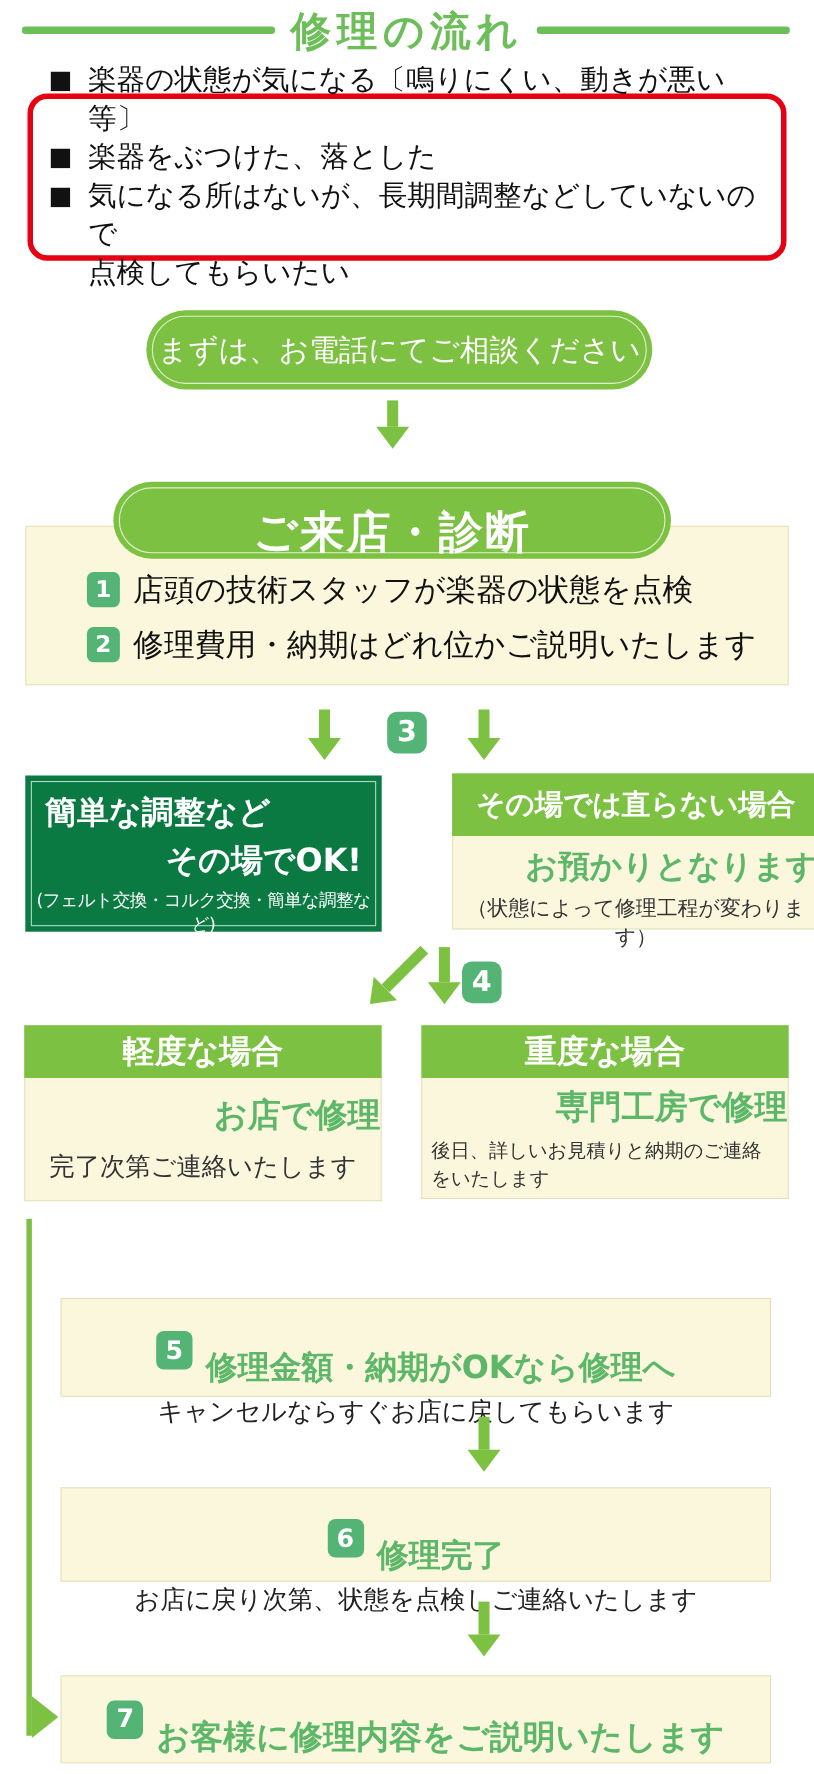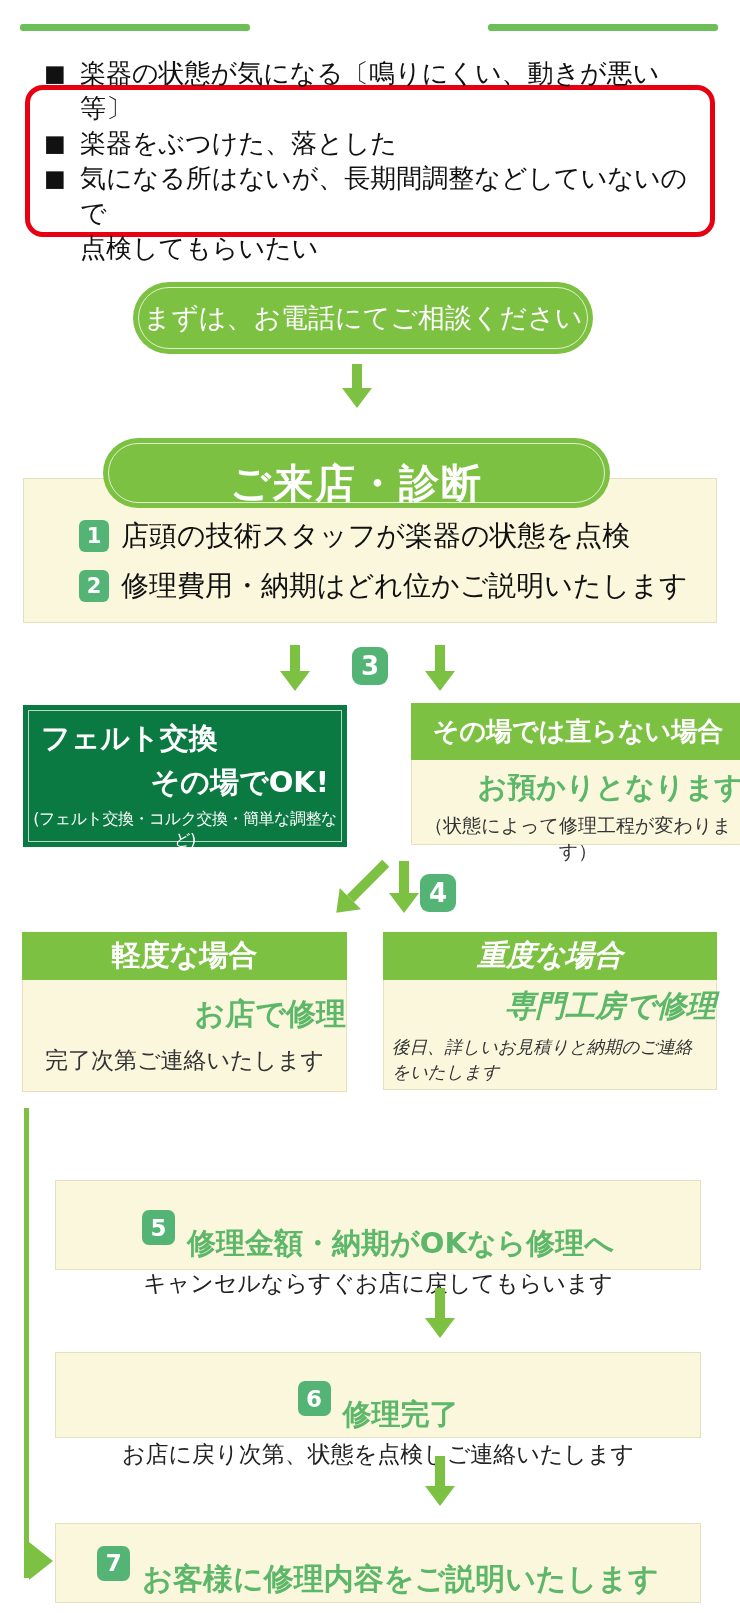--- a/index.html
+++ b/index.html
@@ -65,21 +65,21 @@
   #notfixed-box .hb-body{height:85px;}
   #notfixed-main{font-size:29px;padding-top:8px;}
   #notfixed-note{font-size:19px;padding-top:5px;}
 
   #mild-box{left:22px;top:932px;width:325px;height:160px;}
   #mild-box .hb-header{height:48px;font-size:29px;}
   #mild-box .hb-body{height:112px;}
   #mild-main{font-size:30px;padding-top:14px;}
   #mild-note{font-size:23px;padding-top:10px;}
 
-  #severe-box{left:383px;top:932px;width:334px;height:158px;font-style:italic;}
+  #severe-box{left:383px;top:932px;width:334px;height:158px;}
   #severe-box .hb-header{height:48px;font-size:29px;}
   #severe-box .hb-body{height:110px;}
   #severe-main{font-size:30px;padding-top:6px;}
   #severe-note{font-size:17.5px;text-align:left;padding:8px 8px 0 8px;line-height:25px;}
 
   
   #connector-line{position:absolute;left:24px;top:1108px;width:5px;height:470px;background:#7dc142;}
   #connector-head{position:absolute;left:29px;top:1542px;width:0;height:0;
                   border-top:19px solid transparent;border-bottom:19px solid transparent;
                   border-left:24px solid #7dc142;}
@@ -93,20 +93,21 @@
   #box7{top:1523px;height:80px;display:flex;align-items:center;justify-content:center;}
   .bb-note{font-size:23px;color:#222;text-align:center;margin-top:4px;}
   #box7 .t{font-size:30px;font-weight:bold;color:#5cb768;}
 </style>
 </head>
 <body>
 
 <div id="page">
 
   <div class="title-line" style="left:20px;width:230px;"></div>
+  <div id="title-text">修理の流れ</div>
   <div class="title-line" style="left:488px;width:230px;"></div>
 
   <div id="symptom-box">
     <div class="sym-item">
       <span class="sym-bullet">■</span>
       <span class="sym-text">楽器の状態が気になる〔鳴りにくい、動きが悪い等〕</span>
     </div>
     <div class="sym-item">
       <span class="sym-bullet">■</span>
       <span class="sym-text">楽器をぶつけた、落とした</span>
@@ -150,21 +151,21 @@
       <div class="arr-head"></div>
   </div>
   <div class="abs num-badge lg" style="left:352px;top:647px;">3</div>
   <div class="abs arr-d" style="left:425px;top:645px;">
     <div class="arr-shaft" style="height:26px;"></div>
       <div class="arr-head"></div>
   </div>
 
   <div id="onspot-box">
     <div class="inner-border"></div>
-    <div id="onspot-line1">フェルト交換</div>
+    <div id="onspot-line1">簡単な調整など</div>
     <div id="onspot-line2">その場でOK!</div>
     <div id="onspot-note">(フェルト交換・コルク交換・簡単な調整など)</div>
   </div>
 
   <div id="notfixed-box" class="hb-box">
     <div class="hb-header">その場では直らない場合</div>
     <div class="hb-body">
       <div id="notfixed-main" class="green-main">お預かりとなります</div>
       <div id="notfixed-note" class="note">（状態によって修理工程が変わります）</div>
     </div>

